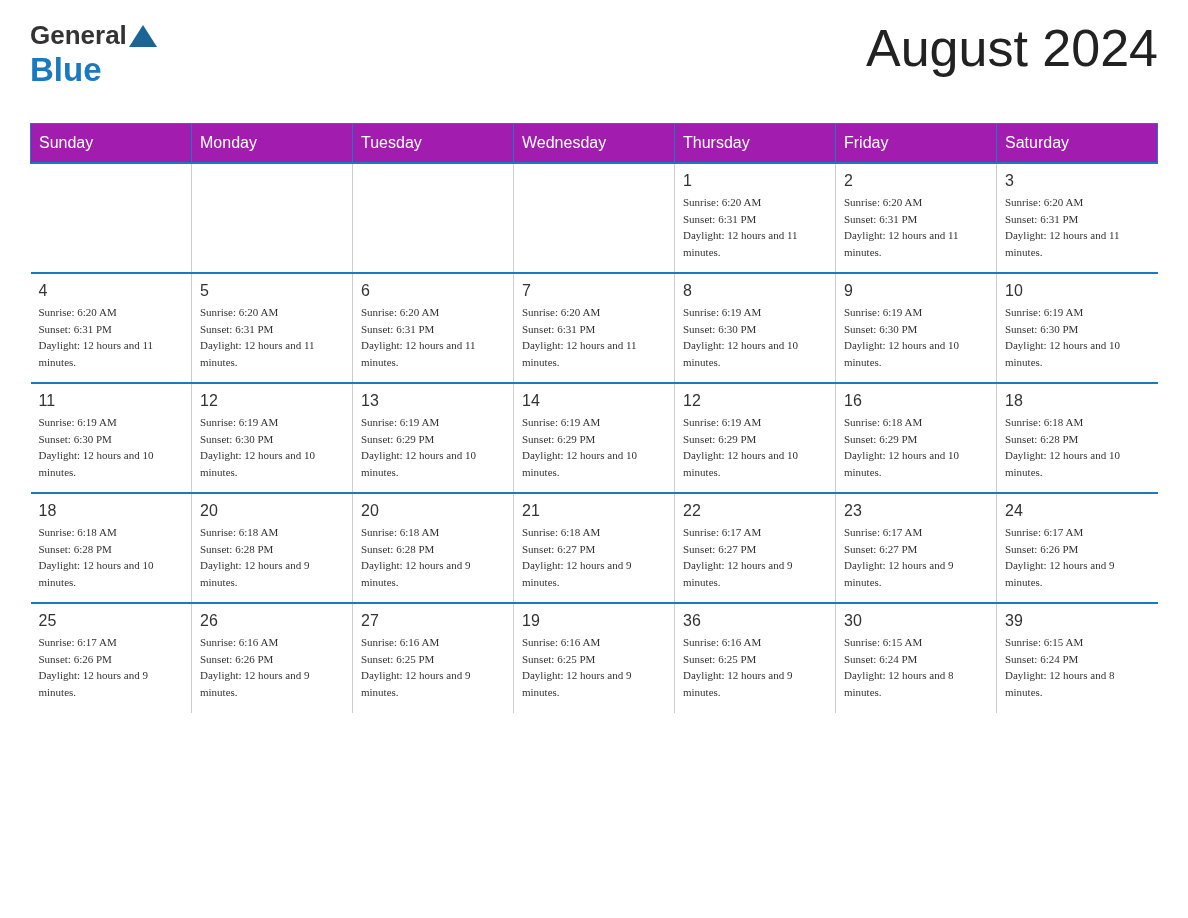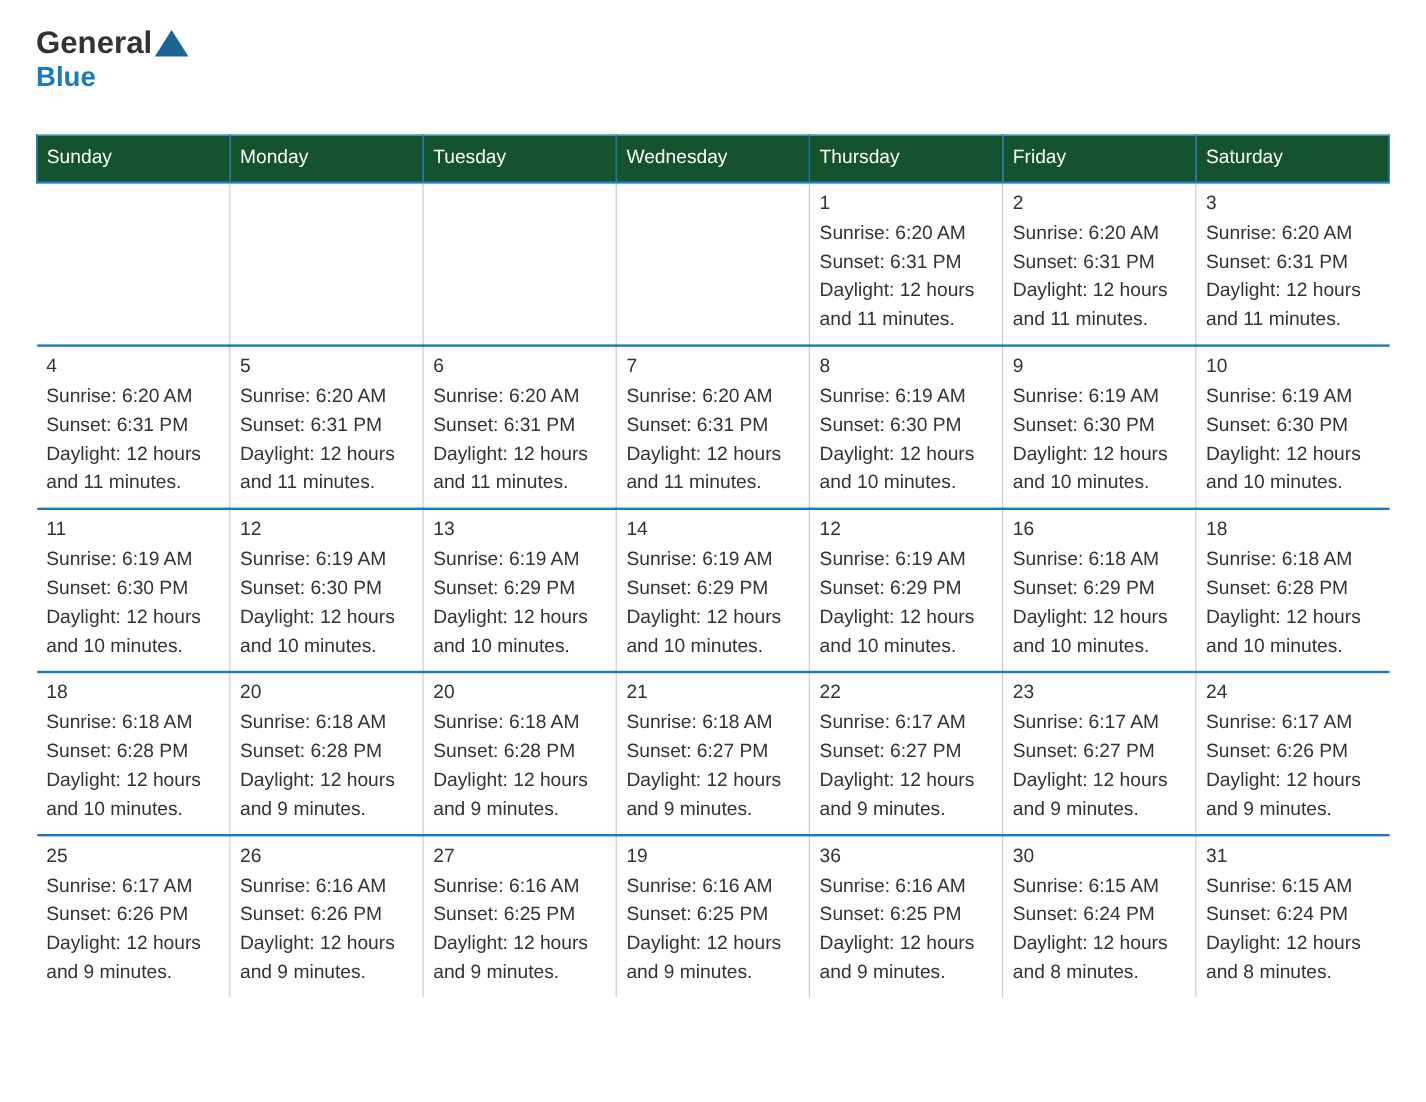--- a/index.html
+++ b/index.html
@@ -30,21 +30,21 @@
       width: 0;
       height: 0;
       border-left: 14px solid transparent;
       border-right: 14px solid transparent;
       border-bottom: 22px solid #1a6496;
       display: inline-block;
       margin: 0 2px;
       vertical-align: middle;
     }
     .logo-text-blue {
-      font-size: 23px;
+      font-size: 33px;
       font-weight: bold;
       color: #1a7abf;
       display: block;
     }
     .title-block {
       text-align: right;
     }
     .month-title {
       font-size: 52px;
       font-weight: normal;
@@ -55,21 +55,21 @@
       font-size: 22px;
       color: #444;
       margin-top: 4px;
     }
     table {
       width: 100%;
       border-collapse: collapse;
       table-layout: fixed;
     }
     thead tr {
-      background: #14532d;
+      background: #a21caf;
     }
     thead th {
       color: #fff;
       font-size: 16px;
       font-weight: normal;
       padding: 10px 8px;
       border: 1px solid #1a7abf;
       text-align: left;
     }
     tbody tr {
@@ -86,39 +86,41 @@
     tbody td:last-child {
       border-right: none;
     }
     .day-number {
       font-size: 16px;
       color: #333;
       display: block;
       margin-bottom: 4px;
     }
     .day-info {
-      font-size: 16px;
+      font-size: 11px;
       line-height: 1.5;
       color: #333;
+      font-family: Liberation Serif, serif;
     }
   </style>
 </head>
 <body>
 
 <div class="header">
   <div class="logo">
     <div>
       <div style="display:flex;align-items:center;">
         <span class="logo-text-general">General</span>
         <span class="logo-triangle"></span>
       </div>
       <span class="logo-text-blue">Blue</span>
     </div>
   </div>
   <div class="title-block">
+    <div class="month-title">August 2024</div>
   </div>
 </div>
 
 <table>
   <thead>
     <tr>
     <th>Sunday</th>
         <th>Monday</th>
         <th>Tuesday</th>
         <th>Wednesday</th>
@@ -315,20 +317,20 @@
 Sunset: 6:25 PM
 Daylight: 12 hours and 9 minutes.</div>
         </td>
         <td>
           <span class="day-number">30</span>
           <div class="day-info" style="white-space: pre-line;">Sunrise: 6:15 AM
 Sunset: 6:24 PM
 Daylight: 12 hours and 8 minutes.</div>
         </td>
         <td>
-          <span class="day-number">31</span>
+          <span class="day-number">39</span>
           <div class="day-info" style="white-space: pre-line;">Sunrise: 6:15 AM
 Sunset: 6:24 PM
 Daylight: 12 hours and 8 minutes.</div>
         </td>
       </tr>
     </tbody>
 </table>
 
 </body></html>

